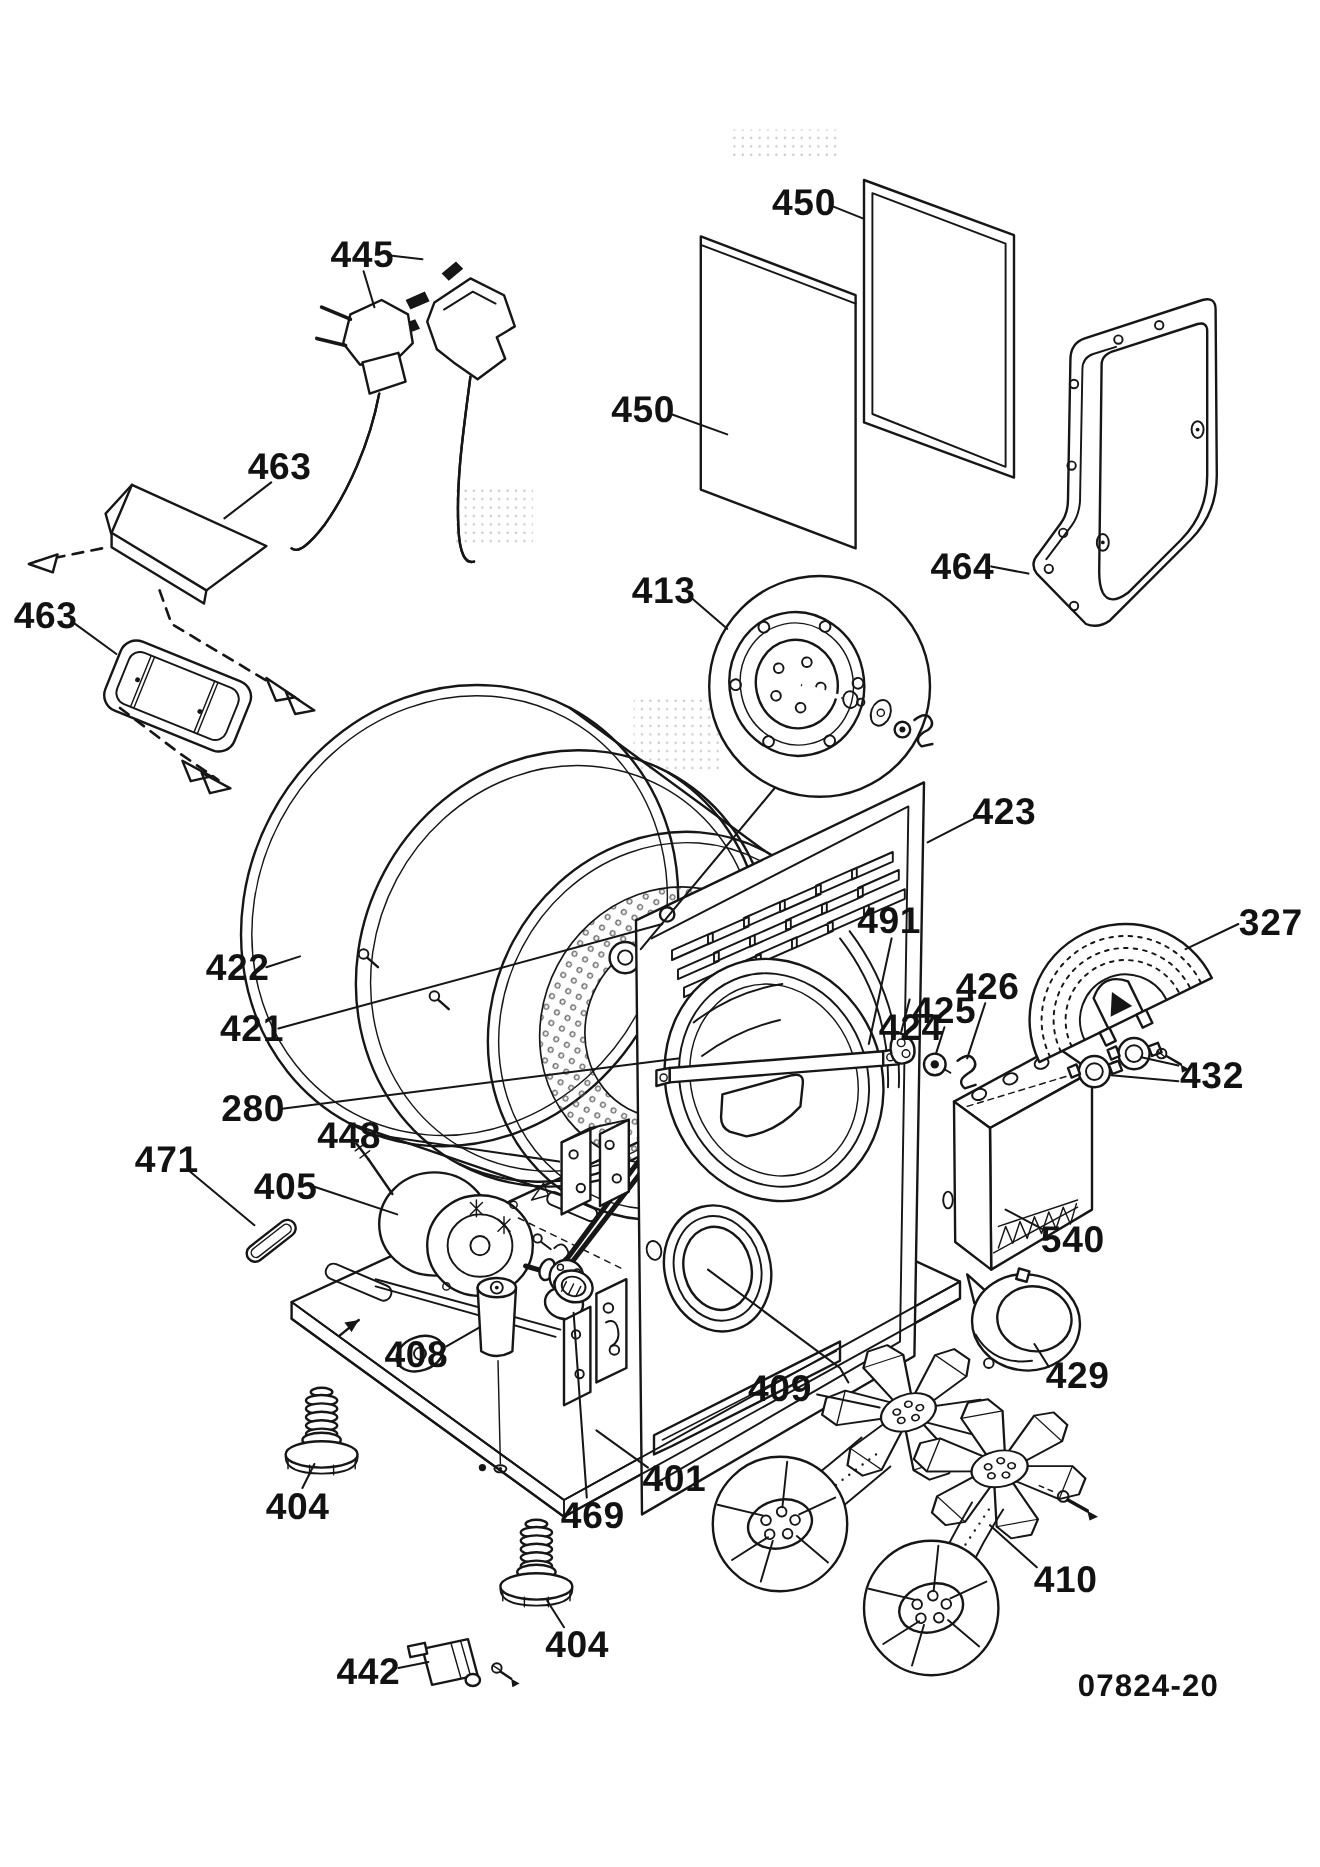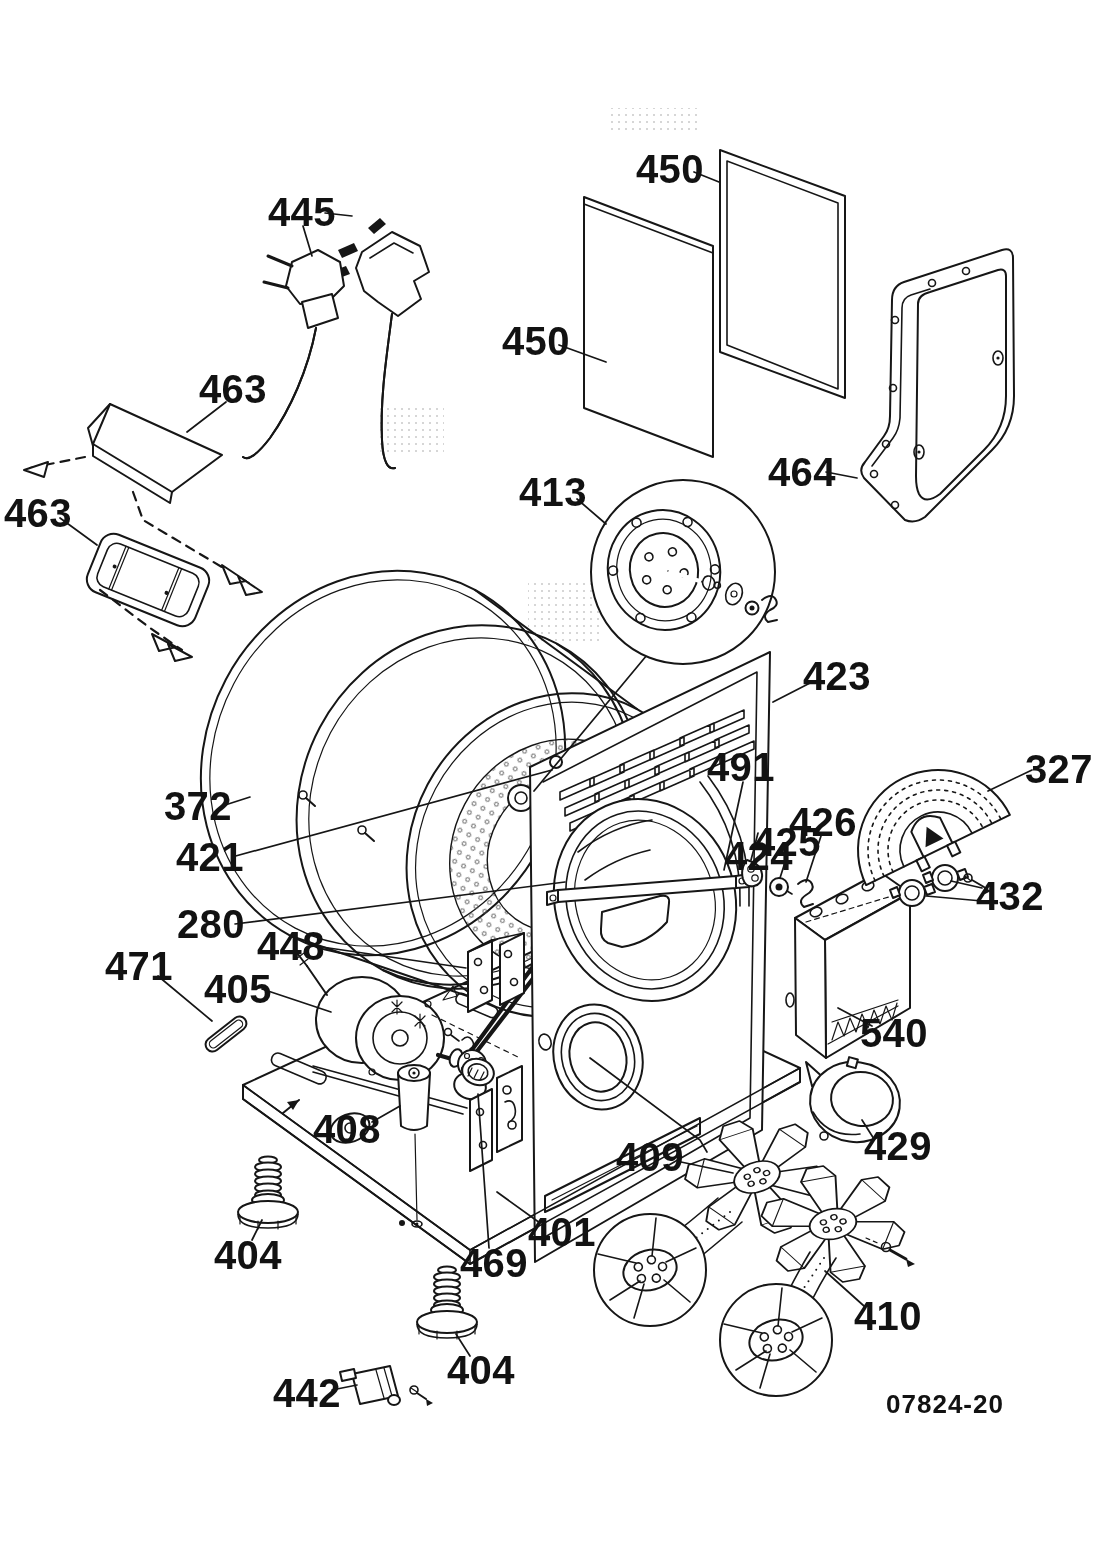--- a/index.html
+++ b/index.html
@@ -6,23 +6,23 @@
   .stage{position:relative;width:1100px;height:1556px;background:#ffffff;margin:0 auto;overflow:hidden;
          font-family:"Liberation Sans",sans-serif;}
   .stage svg{position:absolute;left:0;top:0;}
   
   .s{fill:none;stroke:#161616;stroke-width:2;stroke-linecap:round;stroke-linejoin:round;}
   .sw{fill:#ffffff;stroke:#161616;stroke-width:2;stroke-linecap:round;stroke-linejoin:round;}
   .t1{stroke-width:1.2;} .t2{stroke-width:1.6;} .w3{stroke-width:3;} .w4{stroke-width:4.2;}
   .ldr{stroke:#161616;stroke-width:1.7;fill:none;stroke-linecap:round;}
   .dash{stroke-dasharray:9 7;stroke-width:2.2;}
   .fill{fill:#161616;stroke:none;}
-  .plabel{position:absolute;transform:translate(-50%,-50%);font-weight:700;font-size:40px;line-height:1;
+  .plabel{position:absolute;transform:translate(-50%,-50%);font-weight:700;font-size:31px;line-height:1;
           color:#121212;white-space:nowrap;letter-spacing:0.5px;}
-  .code{font-size:26px;letter-spacing:1px;}
+  .code{font-size:26px;letter-spacing:1px;margin-left:12px;}
 </style>
 </head>
 <body>
 
 <div class="stage">
 
 <svg width="1100" height="1556" viewBox="0 0 1100 1556">
 <defs>
   <pattern id="dots" width="7" height="7" patternUnits="userSpaceOnUse">
           <circle cx="3" cy="3" r="1" fill="#c8c8c8"></circle>
@@ -463,21 +463,21 @@
 <div class="plabel" style="left:38px;top:513px">463</div>
 <div class="plabel" style="left:802px;top:472px">464</div>
 <div class="plabel" style="left:553px;top:492px">413</div>
 <div class="plabel" style="left:837px;top:676px">423</div>
 <div class="plabel" style="left:1059px;top:769px">327</div>
 <div class="plabel" style="left:741px;top:767px">491</div>
 <div class="plabel" style="left:759px;top:856px">424</div>
 <div class="plabel" style="left:787px;top:842px">425</div>
 <div class="plabel" style="left:823px;top:822px">426</div>
 <div class="plabel" style="left:1010px;top:896px">432</div>
-<div class="plabel" style="left:198px;top:806px">372</div>
+<div class="plabel" style="left:198px;top:806px">422</div>
 <div class="plabel" style="left:210px;top:857px">421</div>
 <div class="plabel" style="left:211px;top:924px">280</div>
 <div class="plabel" style="left:291px;top:946px">448</div>
 <div class="plabel" style="left:139px;top:966px">471</div>
 <div class="plabel" style="left:238px;top:989px">405</div>
 <div class="plabel" style="left:894px;top:1033px">540</div>
 <div class="plabel" style="left:898px;top:1146px">429</div>
 <div class="plabel" style="left:347px;top:1129px">408</div>
 <div class="plabel" style="left:650px;top:1157px">409</div>
 <div class="plabel" style="left:562px;top:1232px">401</div>

